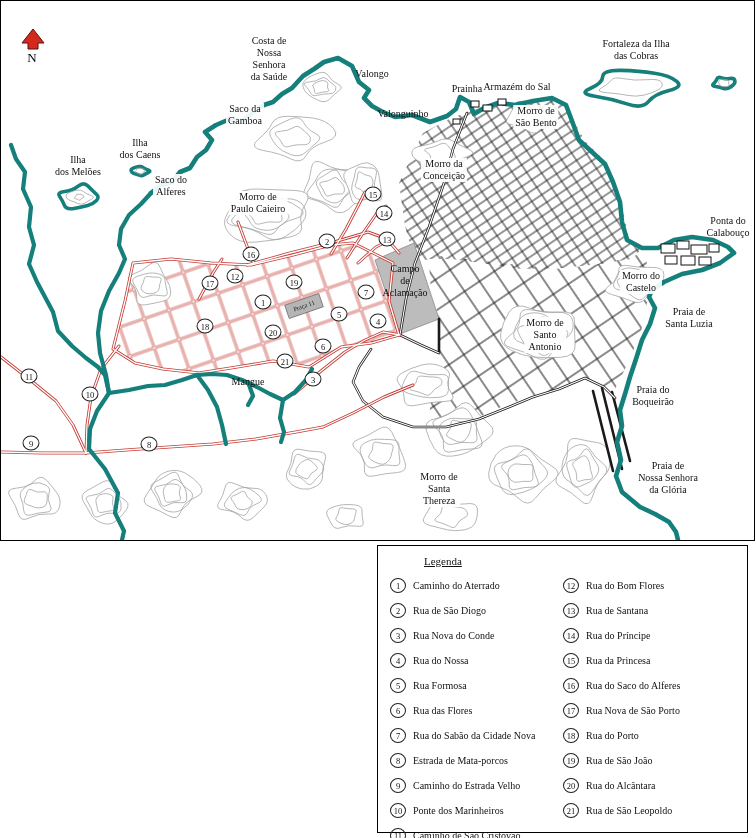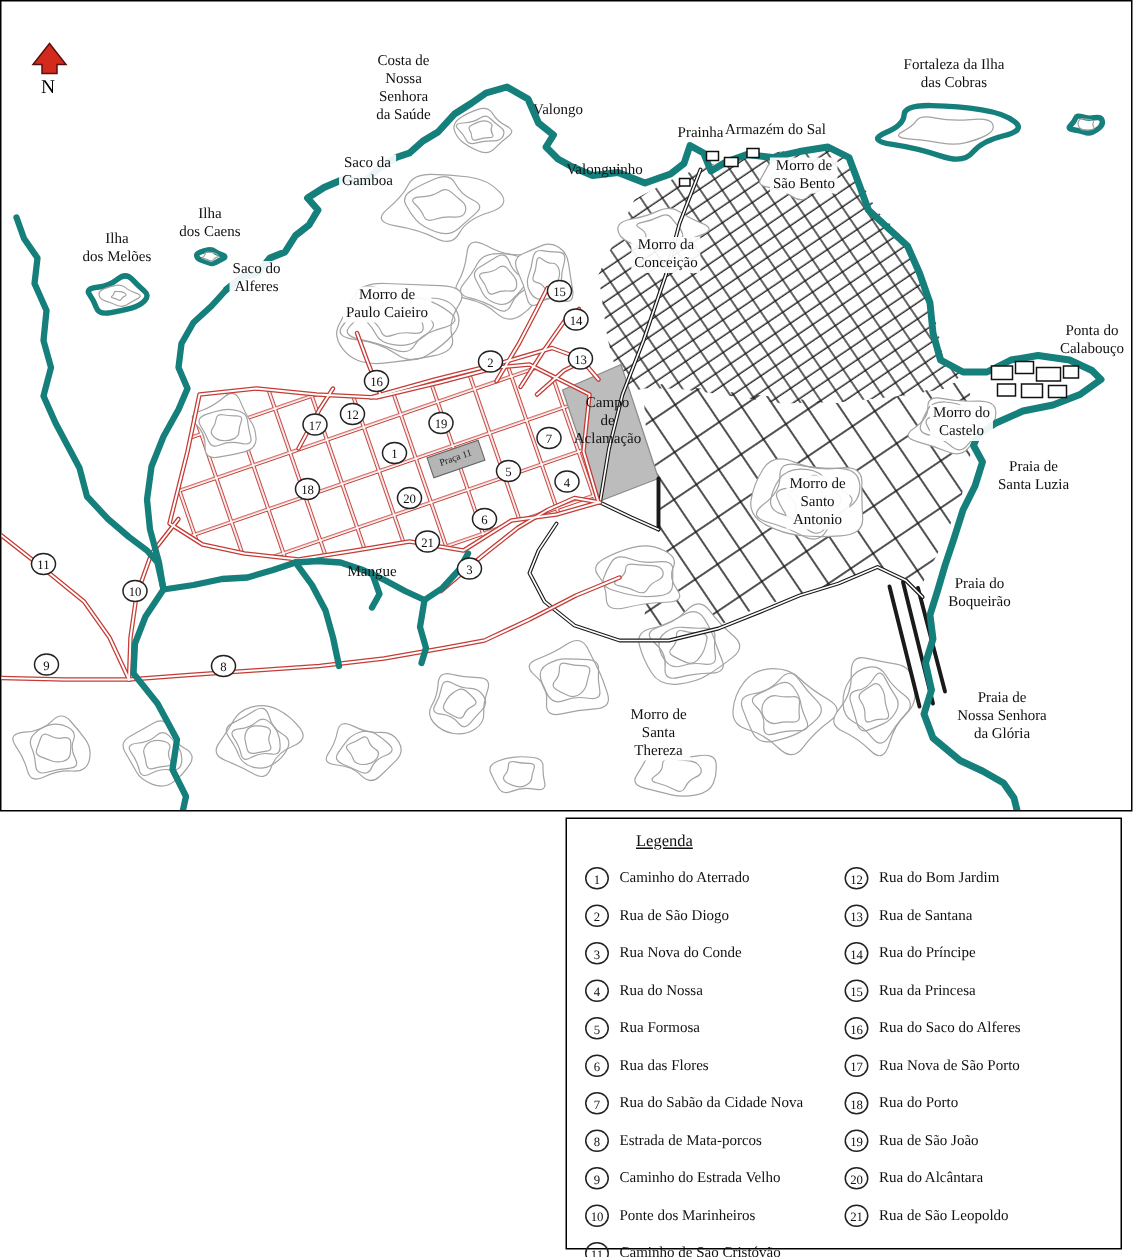--- a/index.html
+++ b/index.html
@@ -338,21 +338,21 @@
           <span class="ltext">Ponte dos Marinheiros</span>
         </div>
         <div class="litem">
           <span class="lnum">11</span>
           <span class="ltext">Caminho de Sao Cristóvão</span>
         </div>
       </div>
     <div class="lcol c1">
         <div class="litem">
           <span class="lnum">12</span>
-          <span class="ltext">Rua do Bom Jardim</span>
+          <span class="ltext">Rua do Bom Flores</span>
         </div>
         <div class="litem">
           <span class="lnum">13</span>
           <span class="ltext">Rua de Santana</span>
         </div>
         <div class="litem">
           <span class="lnum">14</span>
           <span class="ltext">Rua do Príncipe</span>
         </div>
         <div class="litem">

